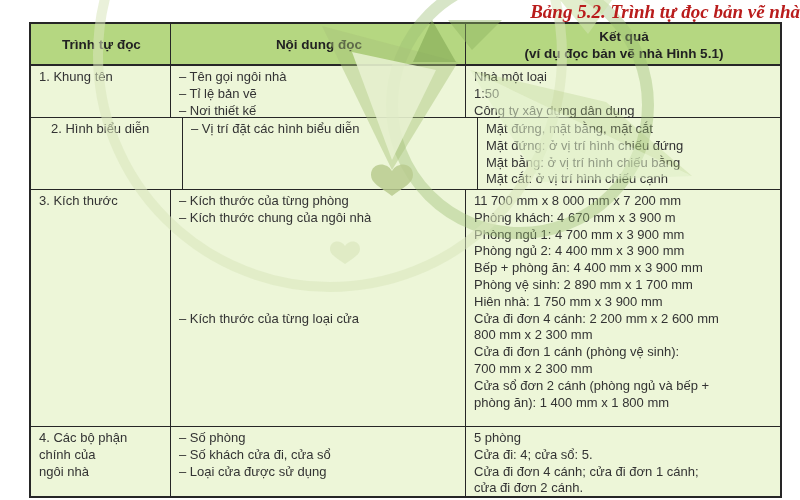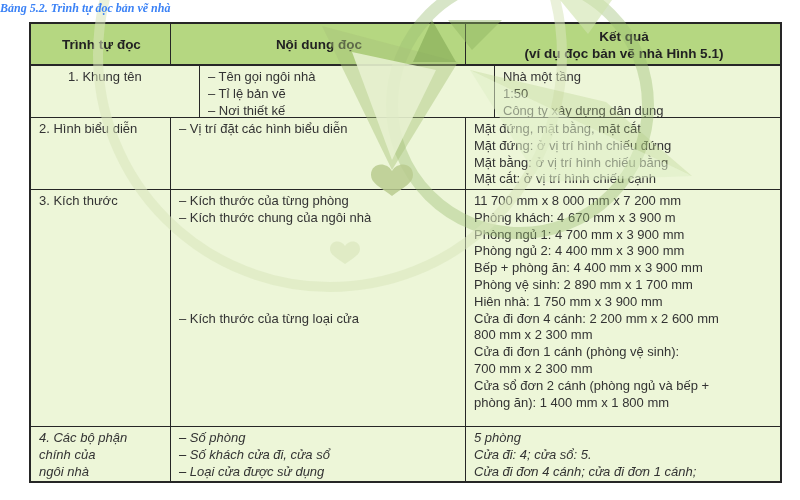--- a/index.html
+++ b/index.html
@@ -3,23 +3,23 @@
 <meta charset="utf-8">
 <style>
   * { margin:0; padding:0; box-sizing:border-box; }
   html,body { width:800px; height:500px; }
   body {
     position:relative; width:800px; height:500px; overflow:hidden;
     background:#ffffff; font-family:"Liberation Sans", sans-serif;
     color:#333333;
   }
   .page-title {
-    position:absolute; top:1px; left:0; width:800px; text-align:left;
+    position:absolute; top:1px; left:0; width:800px; text-align:right;
     font-family:"Liberation Serif", serif; font-style:italic; font-weight:bold;
-    font-size:12px; color:#3b82f6; z-index:3;
+    font-size:19px; color:#b91c1c; z-index:3;
   }
   .watermark {
     position:absolute; left:0; top:0; width:800px; height:500px;
     z-index:1; pointer-events:none;
   }
   .table-wrap {
     position:absolute; left:29px; top:22px; width:753px;
     background:#edf6d8; z-index:0;
     border:0;
   }
@@ -38,24 +38,24 @@
     padding:3px 6px 2px 8px; font-size:13px; line-height:16.8px;
     overflow:hidden;
   }
   .cell + .cell { border-left:1.5px solid #262626; }
   .header .cell {
     display:flex; flex-direction:column; justify-content:center;
     text-align:center; font-weight:bold; font-size:13.5px; line-height:17px;
     color:#222;
   }
   .h-head  { height:41px; }
-  .h-row0  { height:52px;padding-left:29px; }
-  .h-row1  { height:72px; }
+  .h-row0  { height:52px; }
+  .h-row1  { height:72px;padding-left:12px; }
   .h-row2  { height:237px; }
-  .h-row3  { height:55px;font-style:italic; }
+  .h-row3  { height:70px; }
   .line { white-space:nowrap; }
 </style>
 </head>
 <body>
 
 <div class="page-title">Bảng 5.2. Trình tự đọc bản vẽ nhà</div>
 
 <svg class="watermark" width="800" height="500" viewBox="0 0 800 500" xmlns="http://www.w3.org/2000/svg">
   <circle cx="520" cy="105" r="128" fill="none" stroke="#9cbf72" stroke-width="12" opacity="0.40"></circle>
   <circle cx="330" cy="55" r="232" fill="none" stroke="#d8e6bc" stroke-width="10" opacity="0.55"></circle>
@@ -94,21 +94,21 @@
     <div class="trow h-row0">
       <div class="cell">
           <div class="line">1. Khung tên</div>
         </div>
       <div class="cell">
           <div class="line">– Tên gọi ngôi nhà</div>
           <div class="line">– Tỉ lệ bản vẽ</div>
           <div class="line">– Nơi thiết kế</div>
         </div>
       <div class="cell">
-          <div class="line">Nhà một tầng</div>
+          <div class="line">Nhà một loại</div>
           <div class="line">1:50</div>
           <div class="line">Công ty xây dựng dân dụng</div>
         </div>
     </div>
 
     <div class="trow h-row1">
       <div class="cell">
           <div class="line">2. Hình biểu diễn</div>
         </div>
       <div class="cell">

